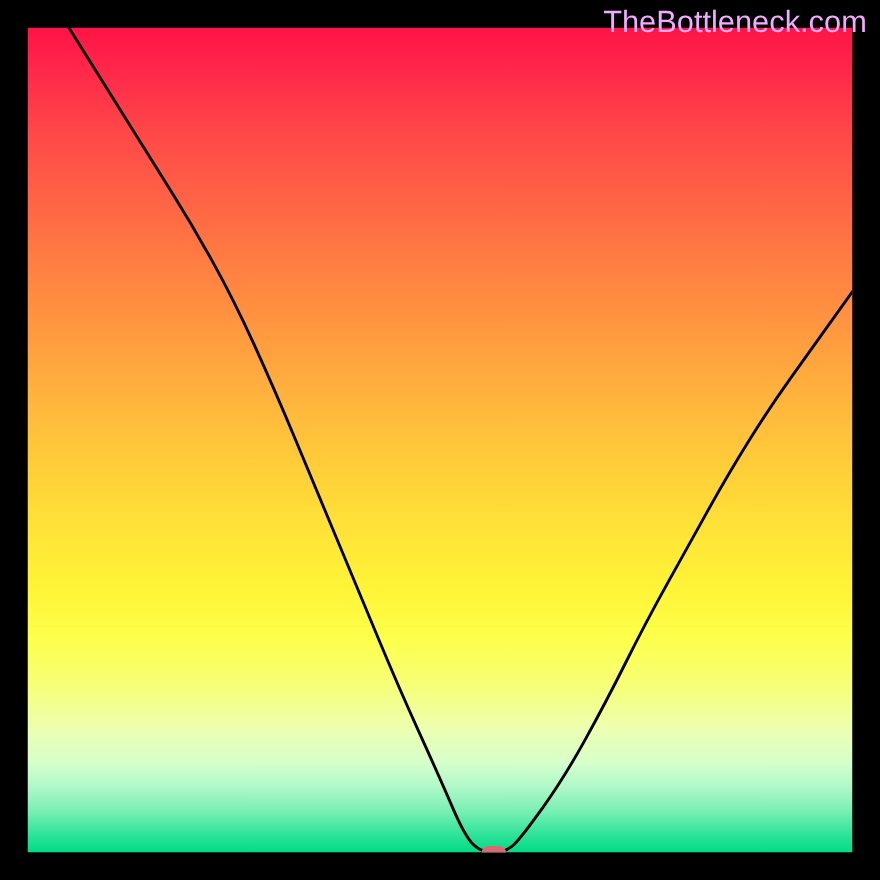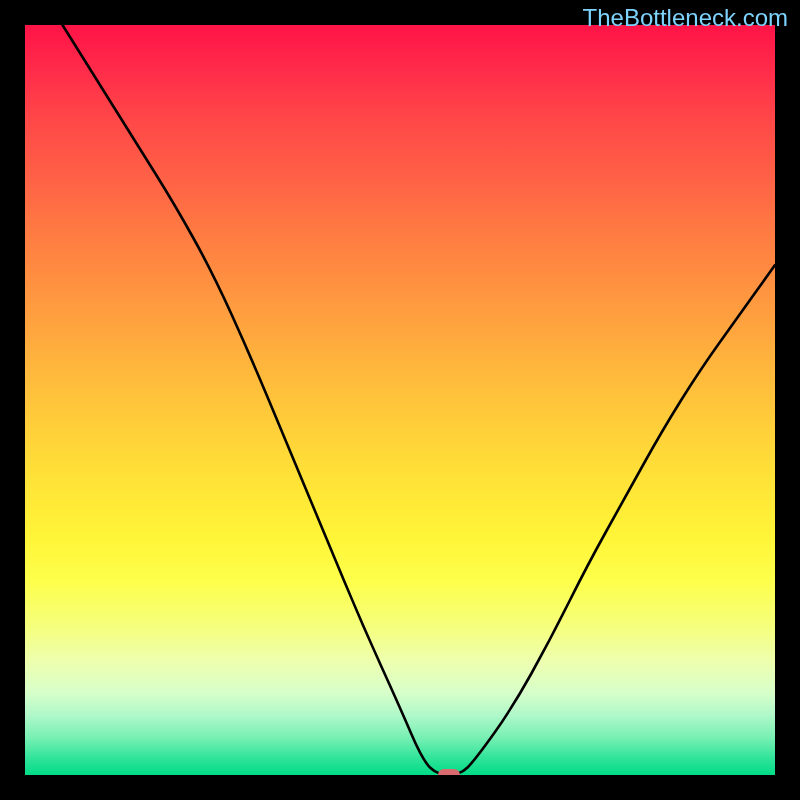--- a/index.html
+++ b/index.html
@@ -8,22 +8,22 @@
     width: 800px;
     height: 800px;
     background: #000;
     position: relative;
     font-family: Arial, sans-serif;
   }
   .watermark {
     position: absolute;
     top: 4px;
     right: 12px;
-    color: #7dd3fc;
-    font-size: 24px;
+    color: #f0abfc;
+    font-size: 28px;
     font-weight: 500;
     z-index: 10;
   }
   .plot-area {
     position: absolute;
     left: 25px;
     top: 25px;
     width: 750px;
     height: 750px;
     overflow: hidden;

